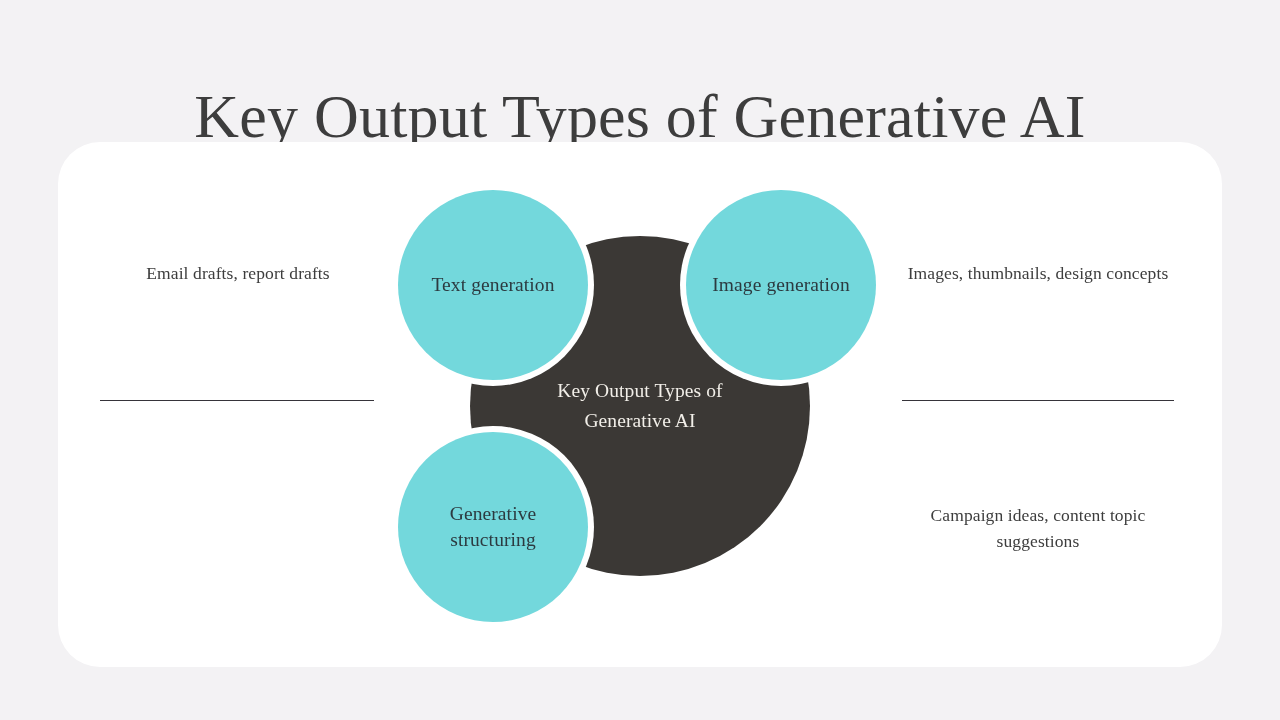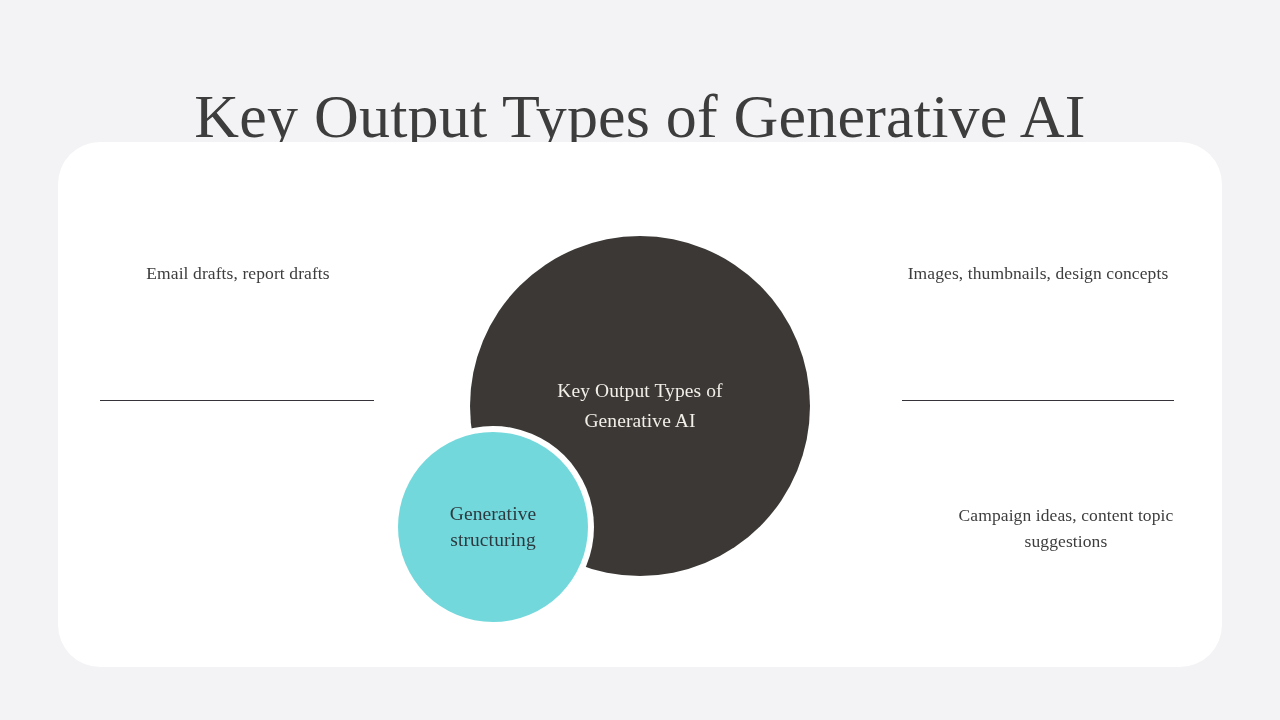--- a/index.html
+++ b/index.html
@@ -117,21 +117,21 @@
     font-family: "Liberation Serif", "DejaVu Serif", serif;
     font-size: 17.5px;
     line-height: 26px;
     color: #3d3d3d;
     text-align: center;
     letter-spacing: 0.1px;
   }
   .side-text.left-top    { left: 101px; top: 260px; width: 274px; }
   .side-text.left-bottom { left: 100px; top: 489px; width: 274px; }
   .side-text.right-top   { left: 902px; top: 260px; width: 272px; }
-  .side-text.right-bottom{ left: 930px; top: 502px; width: 272px; }
+  .side-text.right-bottom{ left: 902px; top: 502px; width: 272px; }
 
   
   .divider {
     position: absolute;
     height: 0;
     border-top: 1.6px solid #36343a;
     top: 400px;
   }
   .divider.left  { left: 100px; width: 274px; }
   .divider.right { left: 902px; width: 272px; }
@@ -155,21 +155,27 @@
   <div class="divider right"></div>
 
   <div class="side-text right-bottom">Campaign ideas, content topic suggestions</div>
 
   <div class="diagram">
 
     <div class="hub">
       <div class="hub-label">Key Output Types of Generative AI</div>
     </div>
 
+    <div class="petal tl">
+      <div class="petal-label">Text generation</div>
+    </div>
 
+    <div class="petal tr">
+      <div class="petal-label">Image generation</div>
+    </div>
 
     <div class="petal bl">
       <div class="petal-label">Generative structuring</div>
     </div>
 
 
   </div>
 
 </div>
 

